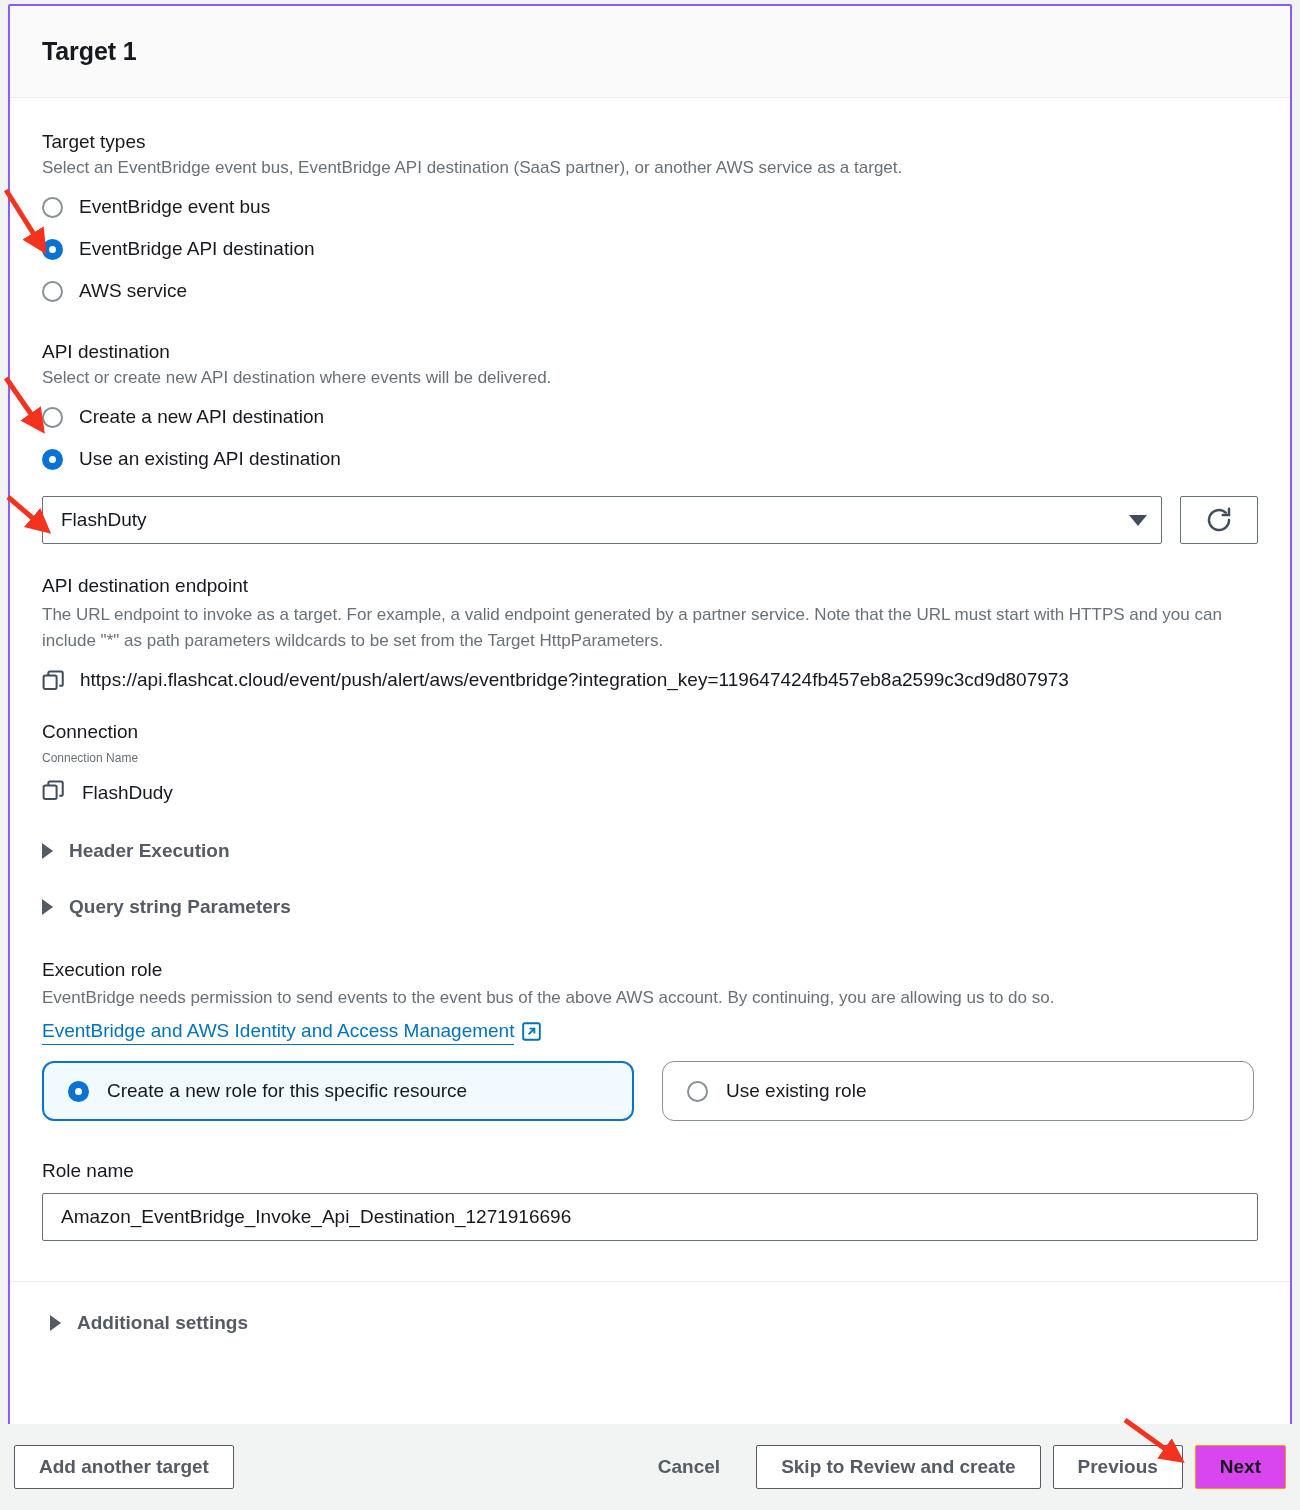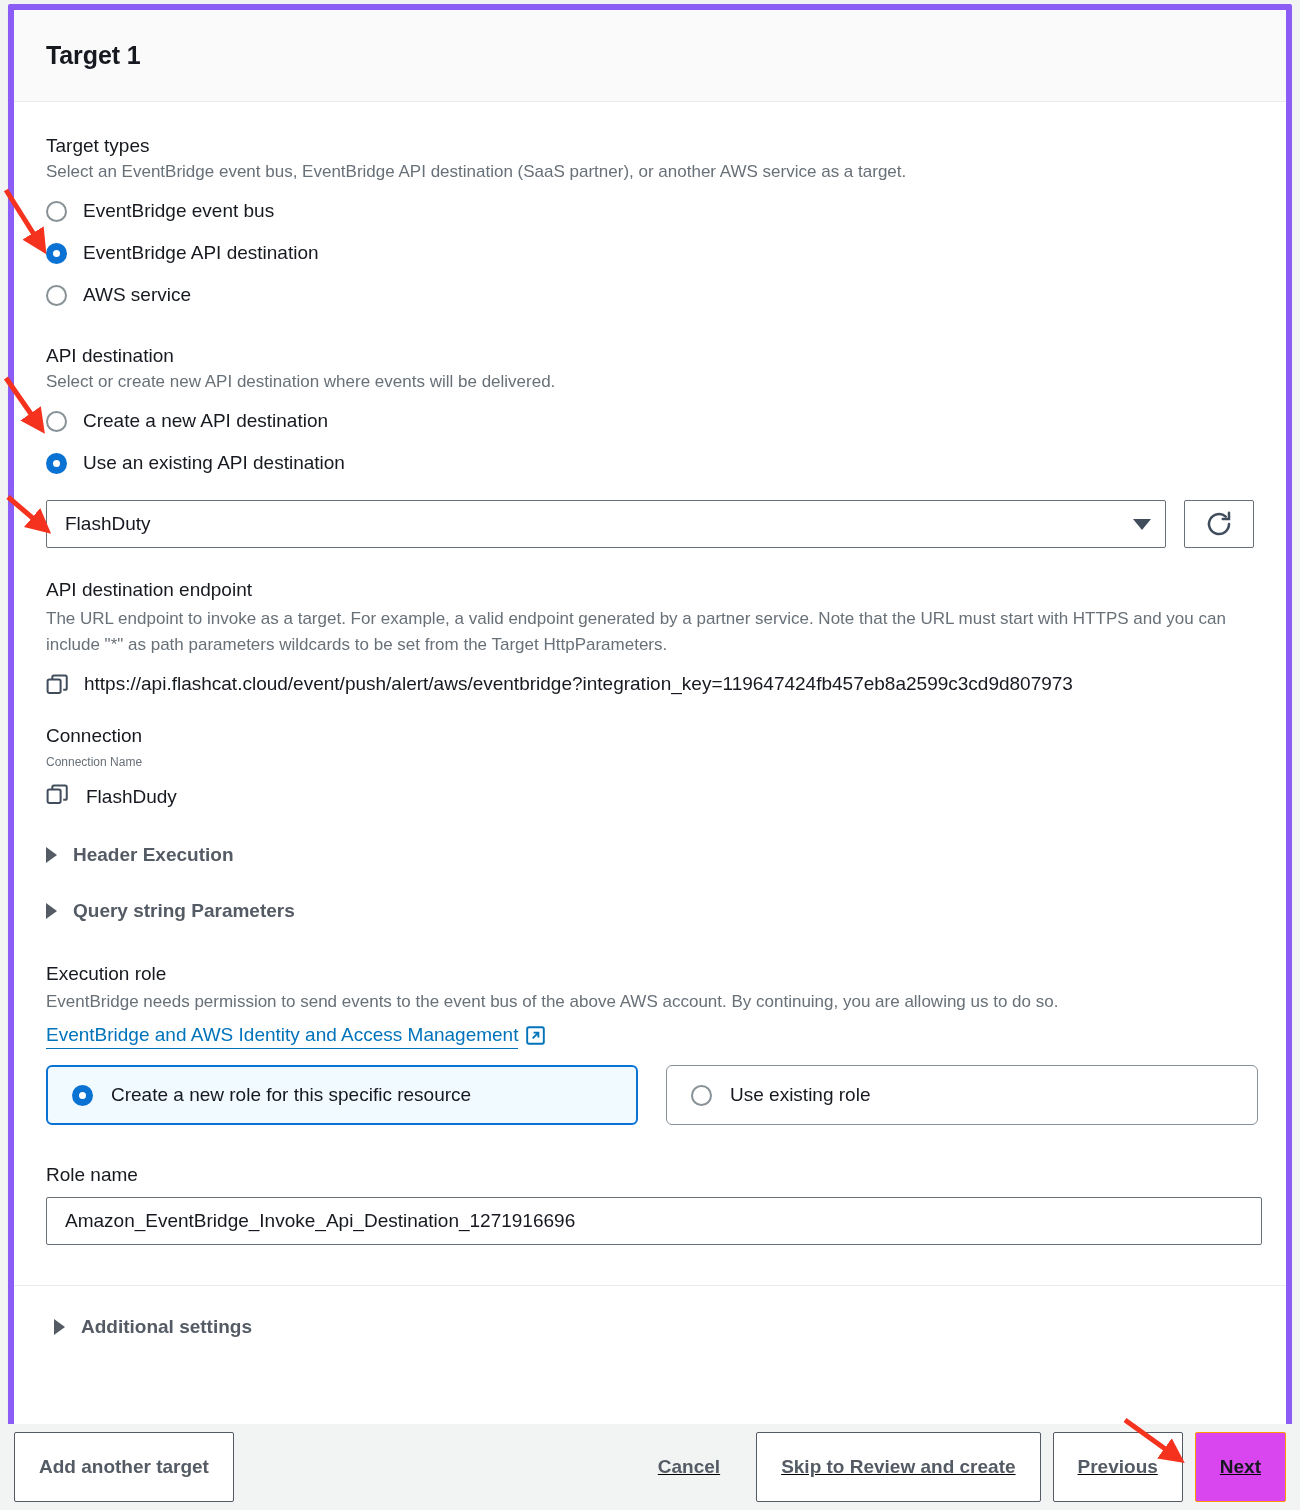--- a/index.html
+++ b/index.html
@@ -12,21 +12,21 @@
   }
   body { position: relative; overflow: hidden; }
 
   .panel {
     position: absolute;
     left: 8px;
     top: 4px;
     width: 1284px;
     height: 1504px;
     background: #ffffff;
-    border: 6px solid #8b5cf6;
+    border: 2px solid #8b5cf6;
     border-radius: 2px;
     box-shadow: 0 1px 1px 0 rgba(0,28,36,.12);
   }
 
   .panel-header {
     height: 92px;
     background: #fafafa;
     border-bottom: 1px solid #e9ebed;
     display: flex;
     align-items: center;
@@ -215,21 +215,21 @@
 
   .role-cards {
     display: flex;
     gap: 28px;
     margin-top: 16px;
   }
   .role-card {
     flex: 0 0 592px;
     height: 60px;
     border: 1px solid #879196;
-    border-radius: 6px;
+    border-radius: 12px;
     display: flex;
     align-items: center;
     padding: 0 24px;
     background: #fff;
   }
   .role-card.selected {
     background: #f1faff;
     border: 2px solid #0972d3;
   }
   .role-card .radio-label { font-size: 19px; margin-left: 18px; }
@@ -272,21 +272,21 @@
     left: 0;
     top: 1424px;
     width: 1300px;
     height: 86px;
     background: #f2f3f3;
     display: flex;
     align-items: center;
     padding: 0 12px;
   }
   .btn {
-    height: 70px;
+    height: 44px;
     border-radius: 2px;
     display: flex;
     align-items: center;
     justify-content: center;
     font-size: 19px;
     font-weight: 700;
     color: #545b64;
     background: #fff;
     border: 1px solid #545b64;
     padding: 0 24px;
@@ -299,21 +299,20 @@
   .btn-primary {
     background: #d946ef;
     border: 1px solid #ff9900;
     color: #16191f;
   }
   .footer-right {
     margin-left: auto;
     display: flex;
     gap: 12px;
     padding-right: 2px;
-    text-decoration: underline;
   }
   .btn-add { margin-left: 2px; }
 
   .arrow-layer {
     position: absolute;
     left: 0; top: 0;
     width: 1300px; height: 1510px;
     pointer-events: none;
   }
 </style>

